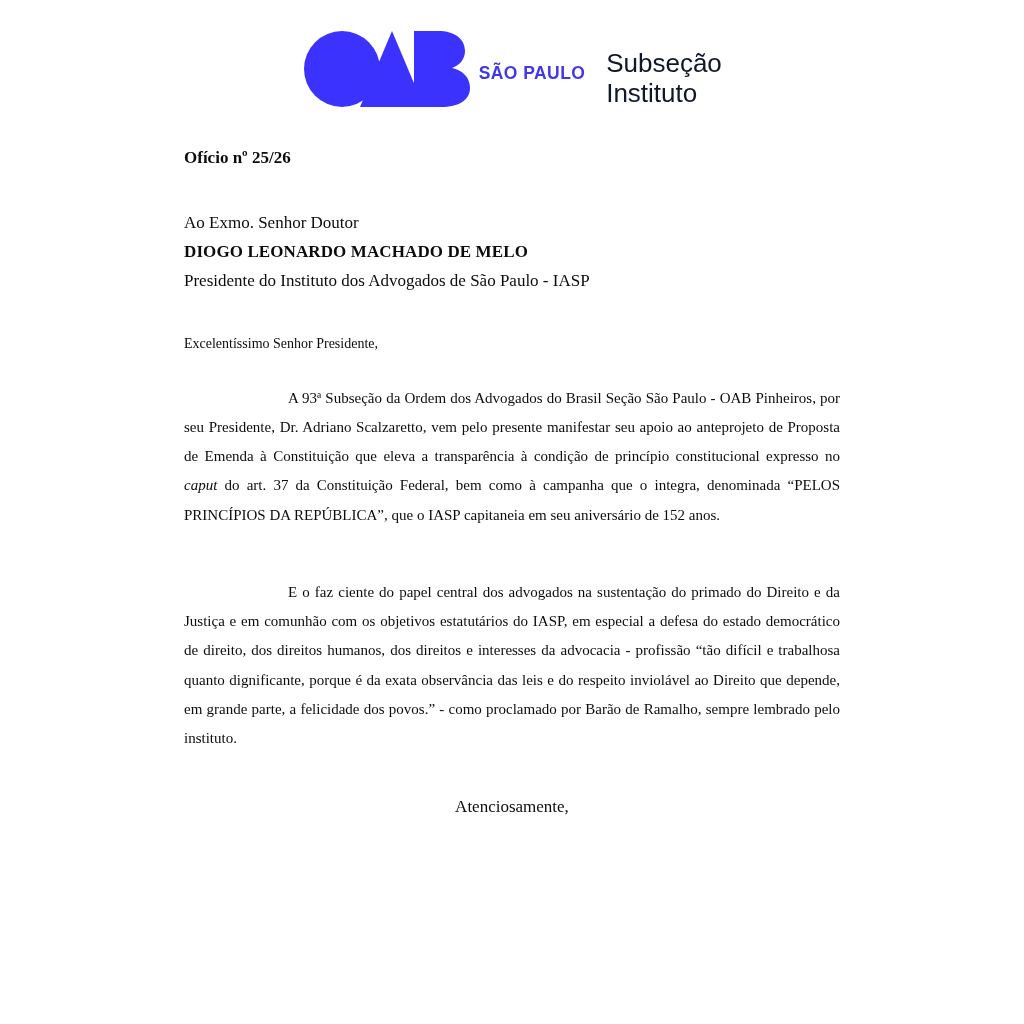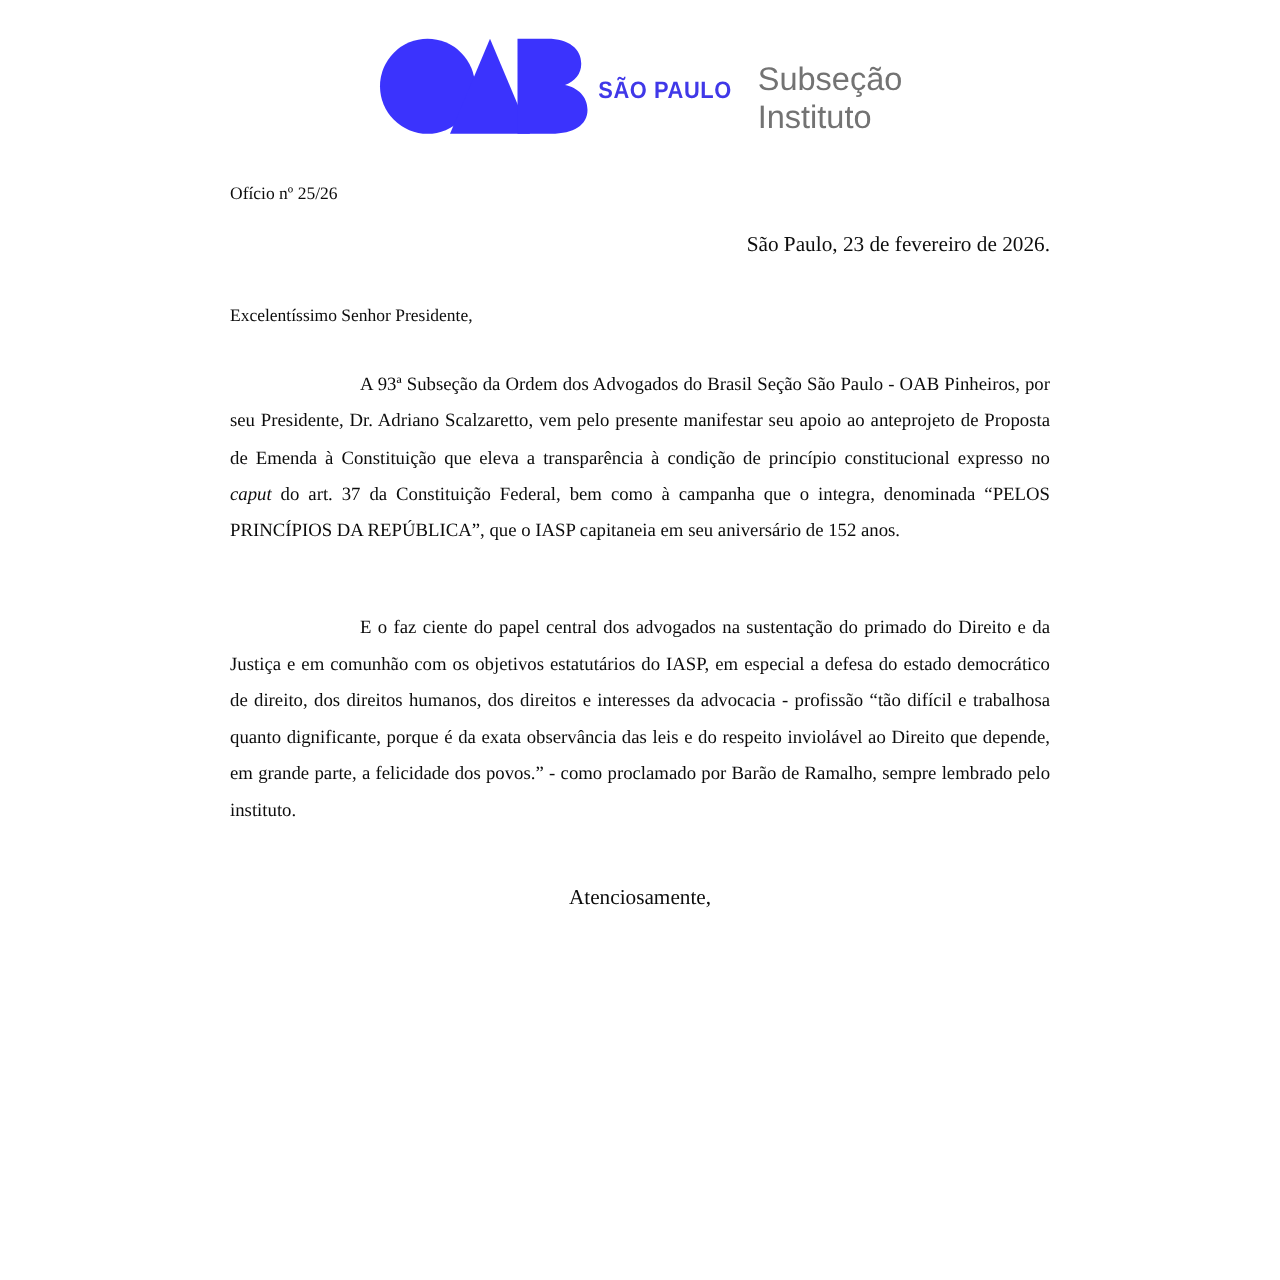--- a/index.html
+++ b/index.html
@@ -52,34 +52,35 @@
     font-size: 19px;
     letter-spacing: 0.5px;
     color: #4038e8;
     margin-top: 7px;
     transform: scaleX(0.92);
   }
   .brand-lines {
     font-family: "Liberation Sans", "DejaVu Sans", sans-serif;
     font-size: 26px;
     line-height: 1.16;
-    color: #737373;
+    color: #0f172a;
     font-weight: normal;
     padding-top: 22px;
   }
 
   
   .doc {
     margin: 0 auto;
     width: 656px;
     padding-top: 36px;
   }
   .line-ref {
-    font-size: 14px;
+    font-size: 17px;
     margin-bottom: 0;
+    font-weight: bold;
   }
   .line-place {
     font-size: 17px;
     text-align: right;
     margin-top: 22px;
   }
 
   .addressee {
     margin-top: 40px;
     font-size: 17px;
@@ -147,22 +148,26 @@
         <div>Instituto</div>
       </div>
 
     </div>
   </div>
 
   <div class="doc">
 
     <div class="line-ref">Ofício nº 25/26</div>
 
-    <div class="line-place">São Paulo, 23 de fevereiro de 2026.</div>
 
+    <div class="addressee">
+      <div>Ao Exmo. Senhor Doutor</div>
+      <div class="bold">DIOGO LEONARDO MACHADO DE MELO</div>
+      <div>Presidente do Instituto dos Advogados de São Paulo - IASP</div>
+    </div>
 
 
     <div class="salutation">Excelentíssimo Senhor Presidente,</div>
 
     <p class="para p1"><span>A 93ª Subseção da Ordem dos Advogados do Brasil Seção São Paulo - OAB Pinheiros, por seu Presidente, Dr. Adriano Scalzaretto, vem pelo presente manifestar seu apoio ao anteprojeto de Proposta de Emenda à Constituição que eleva a transparência à condição de princípio constitucional expresso no </span><em>caput</em><span> do art. 37 da Constituição Federal, bem como à campanha que o integra, denominada “PELOS PRINCÍPIOS DA REPÚBLICA”, que o IASP capitaneia em seu aniversário de 152 anos.</span></p>
 
     <p class="para p2">E o faz ciente do papel central dos advogados na sustentação do primado do Direito e da Justiça e em comunhão com os objetivos estatutários do IASP, em especial a defesa do estado democrático de direito, dos direitos humanos, dos direitos e interesses da advocacia - profissão “tão difícil e trabalhosa quanto dignificante, porque é da exata observância das leis e do respeito inviolável ao Direito que depende, em grande parte, a felicidade dos povos.” - como proclamado por Barão de Ramalho, sempre lembrado pelo instituto.</p>
 
     <div class="closing">Atenciosamente,</div>
 

